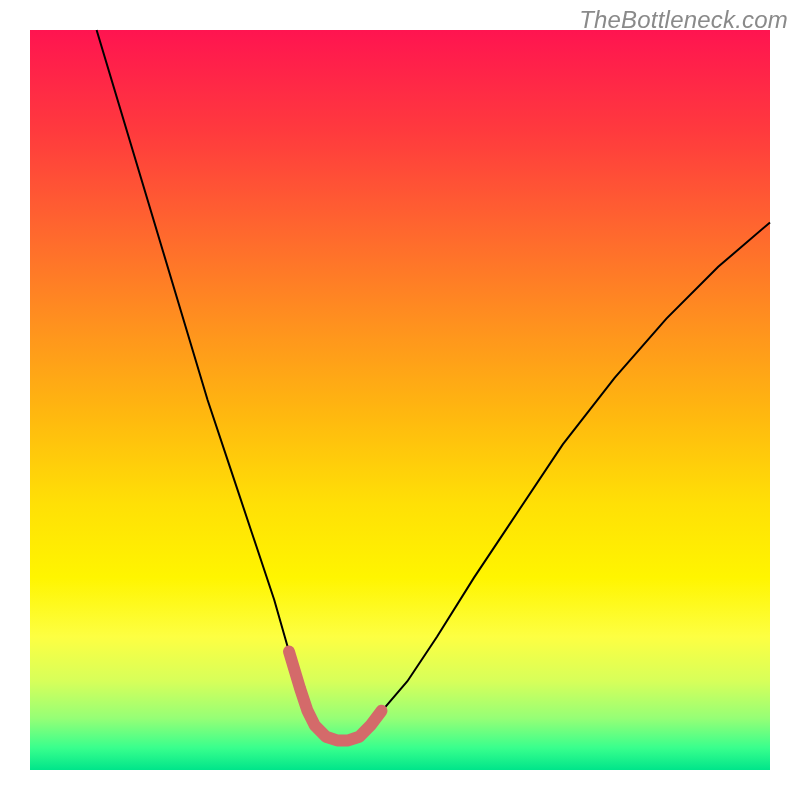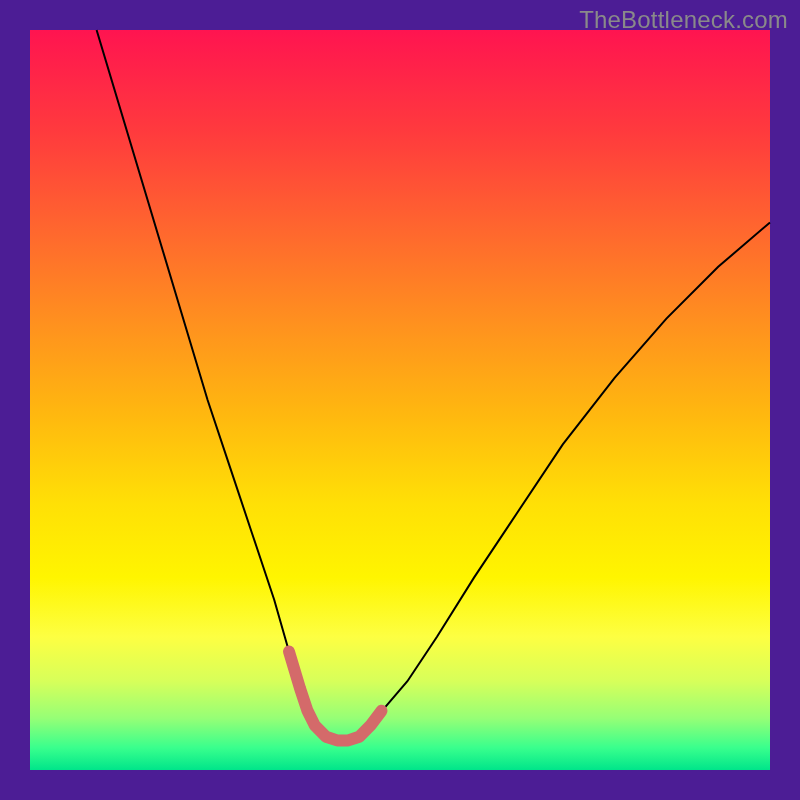--- a/index.html
+++ b/index.html
@@ -10,21 +10,22 @@
     background: #000;
     overflow: hidden;
     font-family: Arial, Helvetica, sans-serif;
   }
   .frame {
     position: absolute;
     left: 0;
     top: 0;
     width: 800px;
     height: 800px;
-    background: #4c1d95;
+    background: #ffffff;
+    font-style: italic;
   }
   .plot-area {
     position: absolute;
     left: 30px;
     top: 30px;
     width: 740px;
     height: 740px;
     
     background: linear-gradient(
       to bottom,

